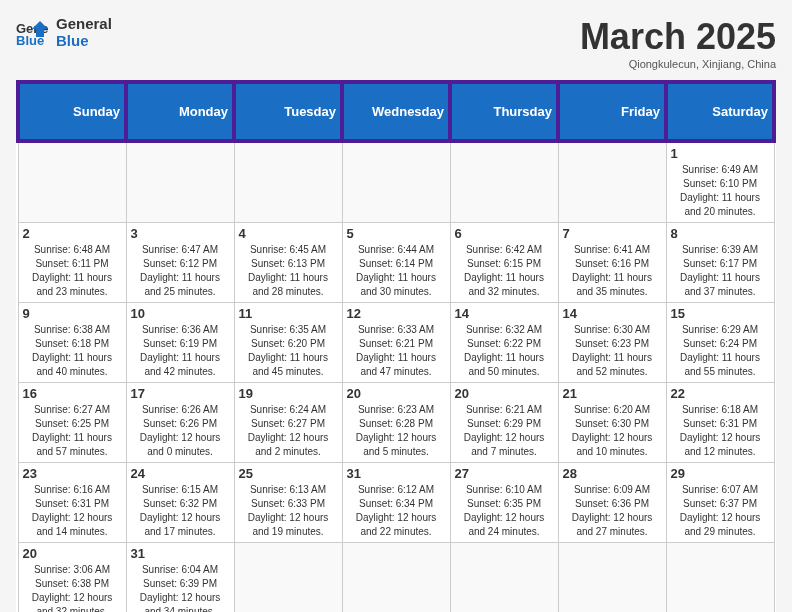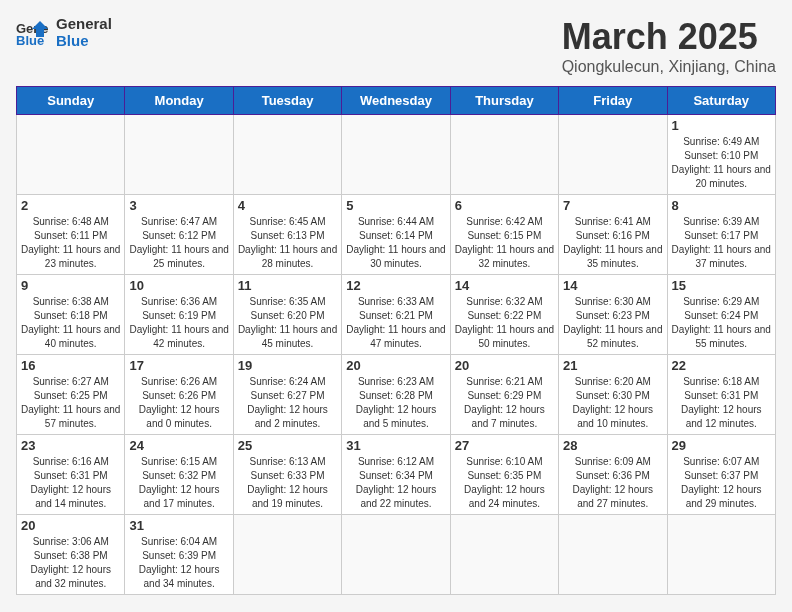--- a/index.html
+++ b/index.html
@@ -19,44 +19,44 @@
     .logo {
       display: flex;
       align-items: center;
       gap: 4px;
     }
     .logo-icon {
       width: 32px;
       height: 28px;
     }
     .title-area {
-      text-align: left;
+      text-align: right;
     }
     .month-title {
       font-size: 36px;
       font-weight: bold;
       color: #333;
     }
     .location {
-      font-size: 16px;
+      font-size: 11px;
       color: #555;
     }
     .calendar {
       width: 100%;
       border-collapse: collapse;
       background: white;
     }
     .calendar th {
       background: #1a6fc4;
       color: white;
       font-size: 13px;
       font-weight: bold;
-      padding: 6px 4px;
-      text-align: center;
-      border: 1px solid #4c1d95;
+      padding: 20px 4px;
+      text-align: right;
+      border: 4px solid #4c1d95;
     }
     .calendar td {
       border: 1px solid #ccc;
       vertical-align: top;
       padding: 3px 4px;
       width: 108px;
       min-height: 80px;
       font-size: 10.5px;
       color: #333;
       background: white;

